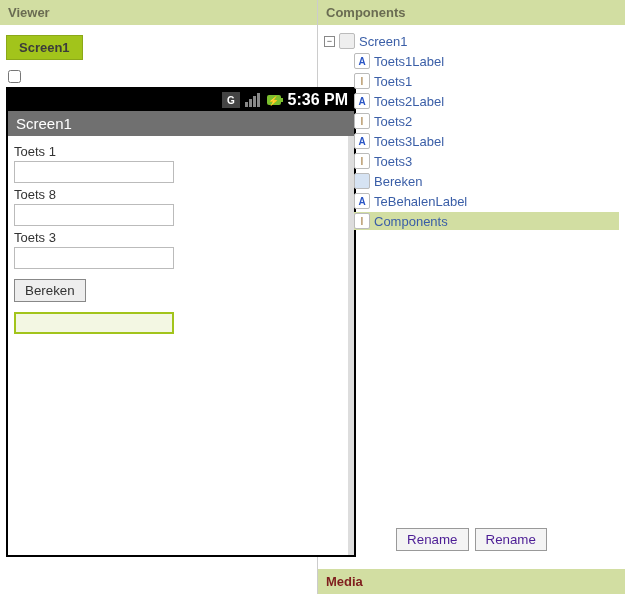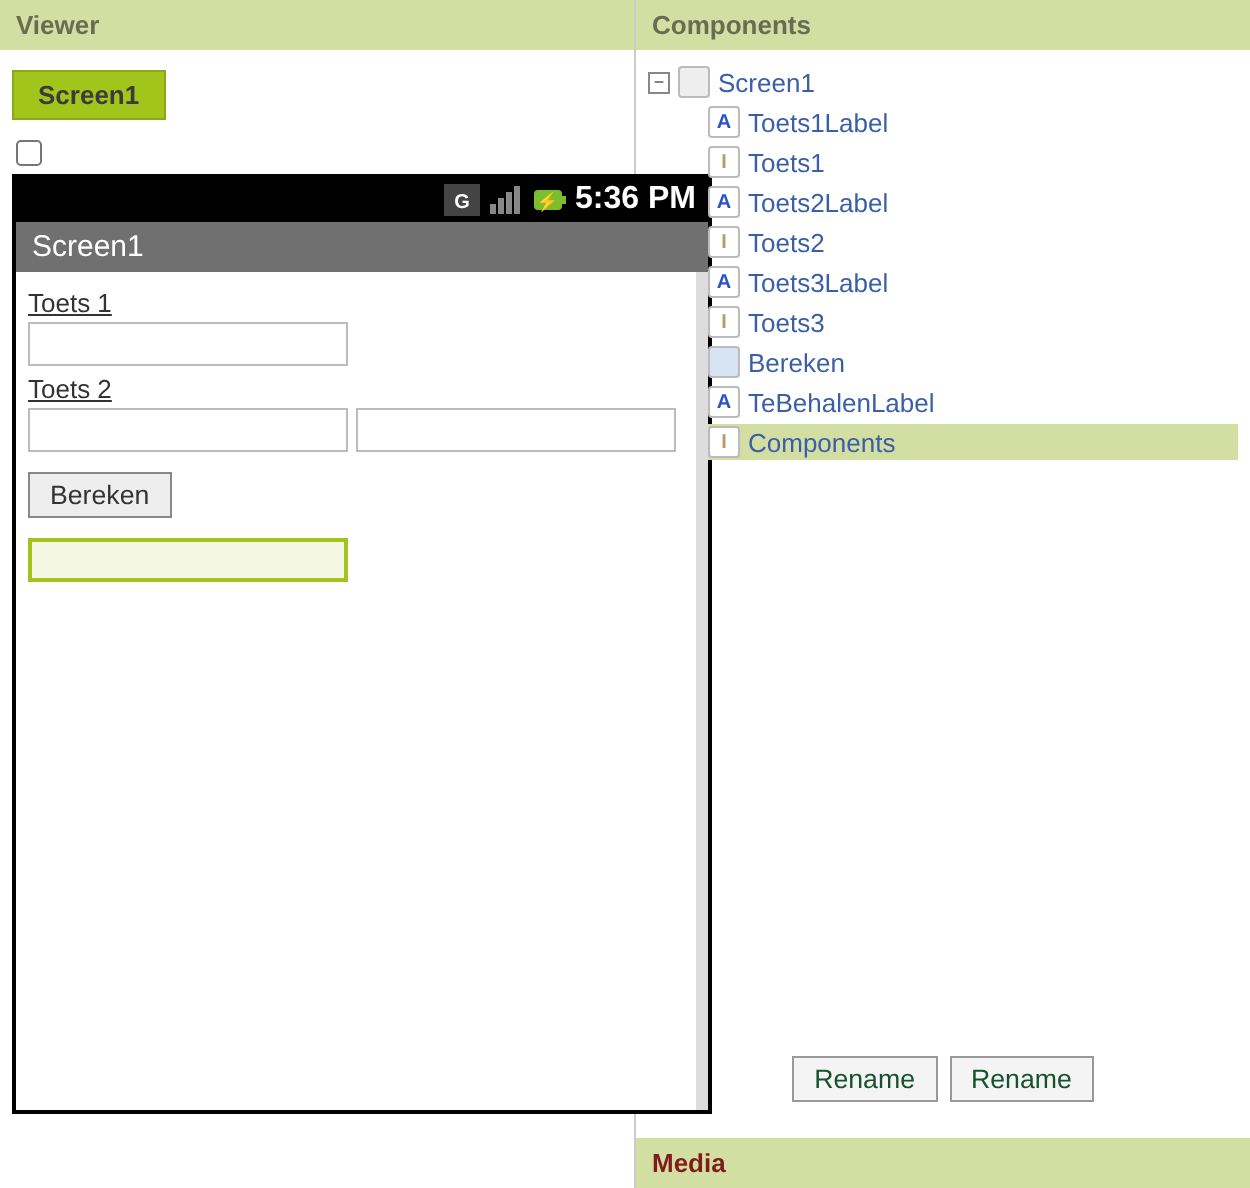--- a/index.html
+++ b/index.html
@@ -11,38 +11,38 @@
   .viewer-body { padding: 6px; }
   .screen-tab { display: inline-block; background: #a2c41b; color: #3b3b3b; font-weight: bold; padding: 4px 12px; margin: 4px 0 6px 0; border: 1px solid #8ba818; }
   .invisible-row { margin: 2px 0 4px 2px; color: #444; }
   .invisible-row input { vertical-align: middle; }
   .phone-frame { border: 2px solid #000; width: 350px; height: 470px; margin: 0; background: #fff; display: flex; flex-direction: column; }
   .statusbar { background: #000; color: #fff; display: flex; justify-content: flex-end; align-items: center; padding: 2px 6px; height: 22px; gap: 4px; font-size: 16px; font-weight: bold; }
   .status-icons { display: flex; gap: 4px; align-items: center; }
   .sicon { width: 18px; height: 16px; }
   .phone-title { background: #707070; color: #fff; padding: 4px 8px; font-size: 15px; }
   .phone-content { padding: 4px 6px; flex: 1; background: #fff; position: relative; border-right: 6px solid #ddd; }
-  .plabel { margin: 4px 0 2px 0; color: #333; text-decoration: underline; }
+  .plabel { margin: 4px 0 2px 0; color: #333; }
   .pinput { width: 160px; height: 22px; border: 1px solid #bbb; background: #fff; }
   .pinput.highlight { border: 2px solid #a2c41b; background: #f3f7e3; }
   .pbutton { margin: 10px 0 10px 0; padding: 3px 10px; border: 1px solid #888; background: #eee; color: #333; }
 
   .components-body { flex: 1; padding: 8px 6px; display: flex; flex-direction: column; }
   .tree { flex: 1; }
   .tree-root { display: flex; align-items: center; gap: 4px; margin-bottom: 3px; color: #3a5ea7; }
   .tree-item { display: flex; align-items: center; gap: 4px; margin: 2px 0 2px 28px; color: #3a5ea7; padding: 1px 2px; }
   .tree-item.selected { background: #d2dea2; }
   .ticon { width: 16px; height: 16px; border: 1px solid #bbb; background: #fff; font-size: 10px; display: inline-flex; align-items: center; justify-content: center; border-radius: 2px; }
   .ticon.lbl { color: #2a55c4; font-weight: bold; }
   .ticon.txt { color: #b89a6c; font-weight: bold; }
   .ticon.btn { background: #d6e3f3; }
   .ticon.scr { background: #eee; }
   .expander { width: 11px; height: 11px; border: 1px solid #888; display: inline-flex; align-items: center; justify-content: center; font-size: 9px; color: #444; background: #fff; }
   .comp-buttons { display: flex; gap: 6px; justify-content: center; padding: 6px 0 10px 0; }
-  .comp-buttons button { padding: 3px 10px; border: 1px solid #999; background: #f4f4f4; color: #14532d; }
+  .comp-buttons button { padding: 3px 10px; border: 1px solid #999; background: #f4f4f4; color: #4c1d95; }
   .media-header { background: #d2dea2; color: #7f1d1d; font-weight: bold; padding: 5px 8px; }
 </style>
 </head>
 <body>
 
 <div class="app">
   <div class="viewer-panel">
     <div class="panel-header">Viewer</div>
     <div class="viewer-body">
       <div class="screen-tab">Screen1</div>
@@ -67,22 +67,23 @@
                 <rect x="15" y="6" width="2" height="4" fill="#7bbf2e"></rect>
                 <text x="8" y="12" text-anchor="middle" fill="#000" font-size="9" font-weight="bold">⚡</text>
               </svg>
           </span>
           <span>5:36 PM</span>
         </div>
         <div class="phone-title">Screen1</div>
         <div class="phone-content">
           <div class="plabel">Toets 1</div>
           <input class="pinput" style="">
-          <div class="plabel">Toets 2</div>
+          <div class="plabel">Toets 8</div>
           <input class="pinput" style="">
+          <div class="plabel">Toets 3</div>
           <input class="pinput" style="">
           <div><button class="pbutton">Bereken</button></div>
           <input class="pinput highlight" style="">
         </div>
       </div>
     </div>
   </div>
 
   <div class="components-panel">
     <div class="panel-header">Components</div>

